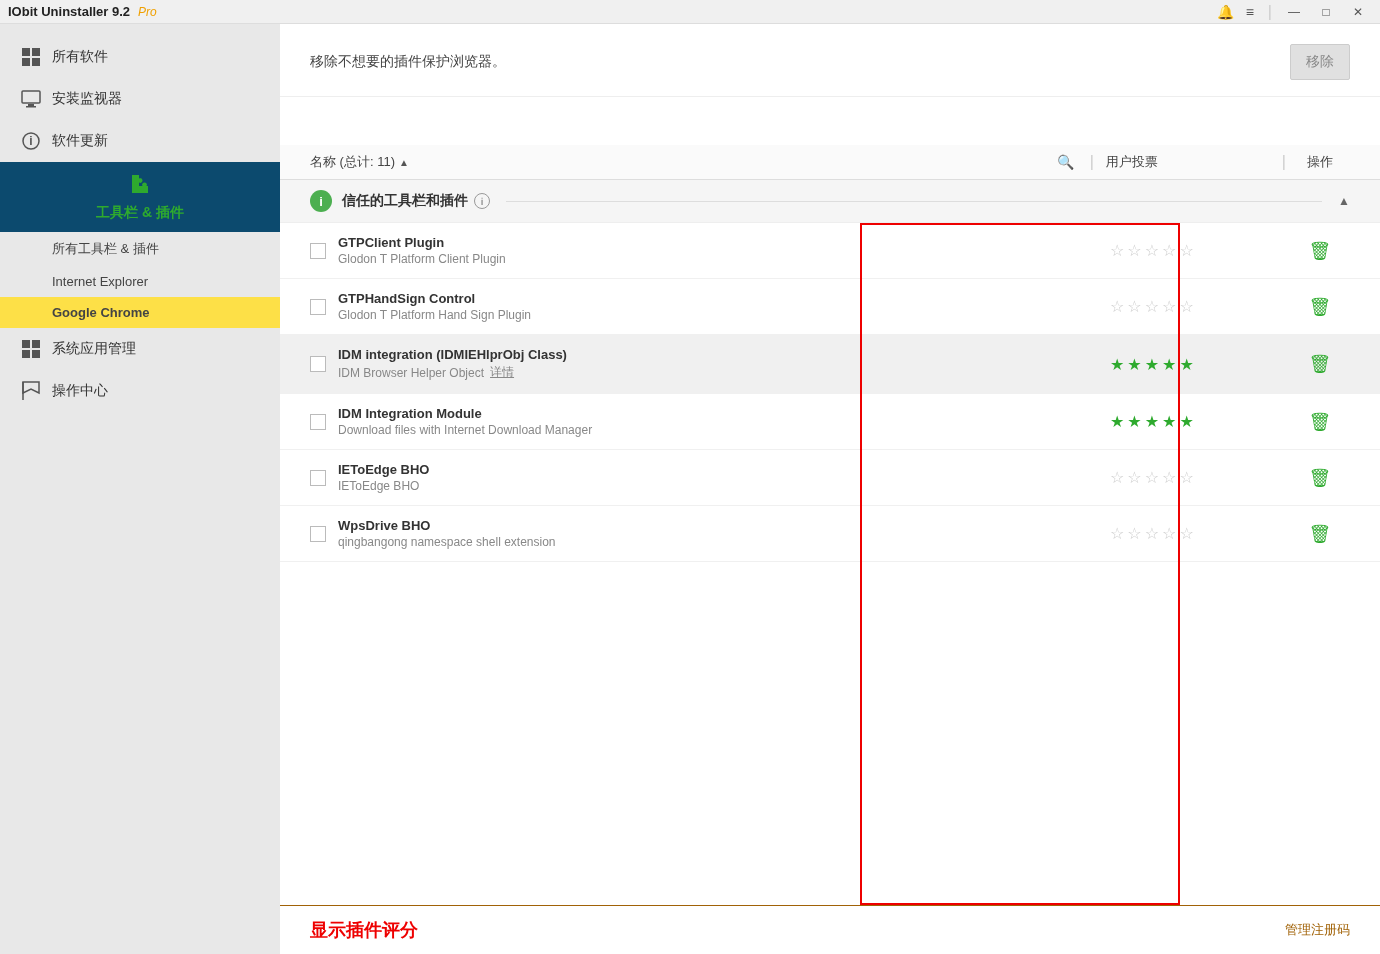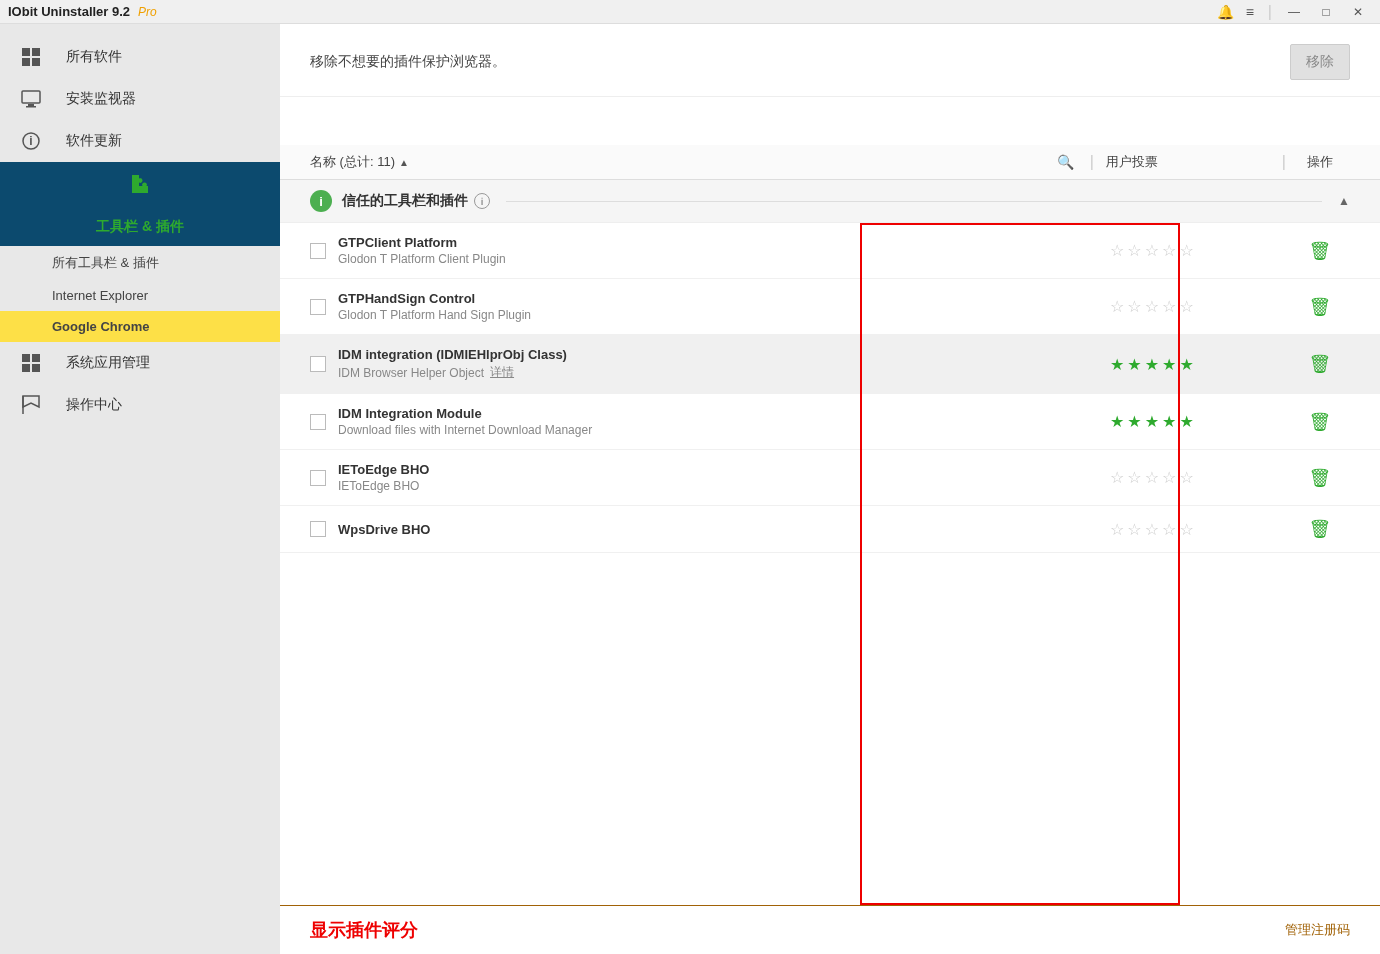--- a/index.html
+++ b/index.html
@@ -59,21 +59,21 @@
       width: 280px;
       background: #e8e8e8;
       flex-shrink: 0;
       display: flex;
       flex-direction: column;
       padding-top: 12px;
     }
     .sidebar-item {
       display: flex;
       align-items: center;
-      gap: 24px;
+      gap: 10px;
       padding: 10px 20px;
       cursor: pointer;
       font-size: 14px;
       color: #333;
     }
     .sidebar-item.active { background: #0c4a6e; color: #2eaa2e; font-weight: bold; flex-direction: column; }
     .sidebar-item-icon {
       width: 22px; height: 22px;
       display: flex; align-items: center; justify-content: center;
       font-size: 16px;
@@ -413,21 +413,21 @@
       <div class="section-collapse">▲</div>
     </div>
 
     <div class="plugin-list" style="position:relative;">
 
       <div style="position:absolute; top:0; left:580px; width:320px; height:100%; border:2.5px solid #e00; pointer-events:none; z-index:10;"></div>
 
       <div class="plugin-row">
         <div class="plugin-checkbox"></div>
         <div class="plugin-info">
-          <div class="plugin-name">GTPClient Platform</div>
+          <div class="plugin-name">GTPClient Plugin</div>
           <div class="plugin-desc">
             <span>Glodon T Platform Client Plugin</span>
           </div>
         </div>
         <div class="plugin-stars">
           <span class="star">☆</span>
           <span class="star">☆</span>
           <span class="star">☆</span>
           <span class="star">☆</span>
           <span class="star">☆</span>
@@ -515,20 +515,23 @@
         </div>
         <div class="plugin-action">
           <span class="delete-icon">🗑</span>
         </div>
       </div>
 
       <div class="plugin-row">
         <div class="plugin-checkbox"></div>
         <div class="plugin-info">
           <div class="plugin-name">WpsDrive BHO</div>
+          <div class="plugin-desc">
+            <span>qingbangong namespace shell extension</span>
+          </div>
         </div>
         <div class="plugin-stars">
           <span class="star">☆</span>
           <span class="star">☆</span>
           <span class="star">☆</span>
           <span class="star">☆</span>
           <span class="star">☆</span>
         </div>
         <div class="plugin-action">
           <span class="delete-icon">🗑</span>

